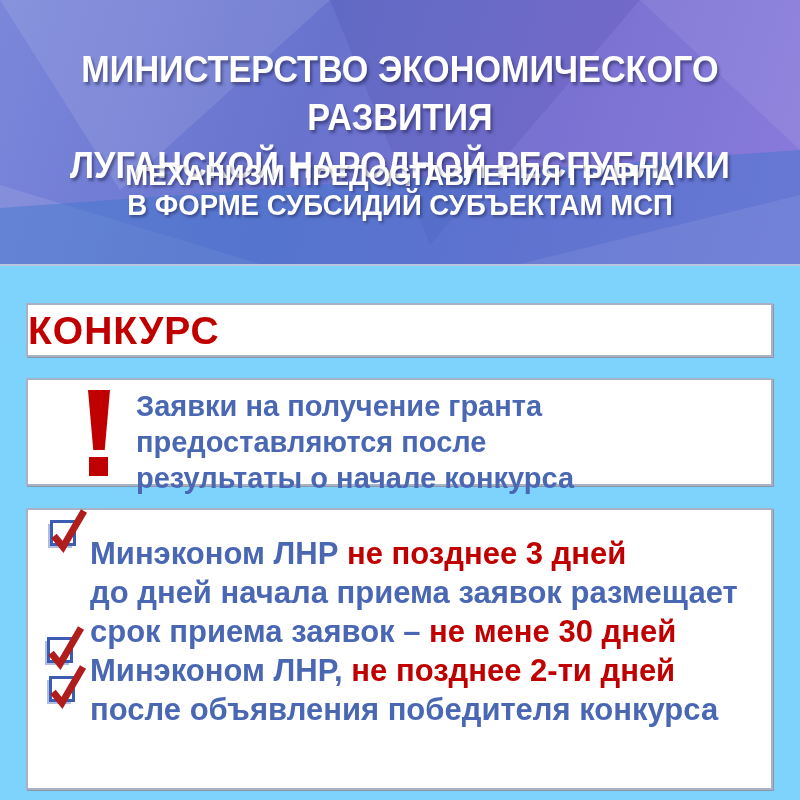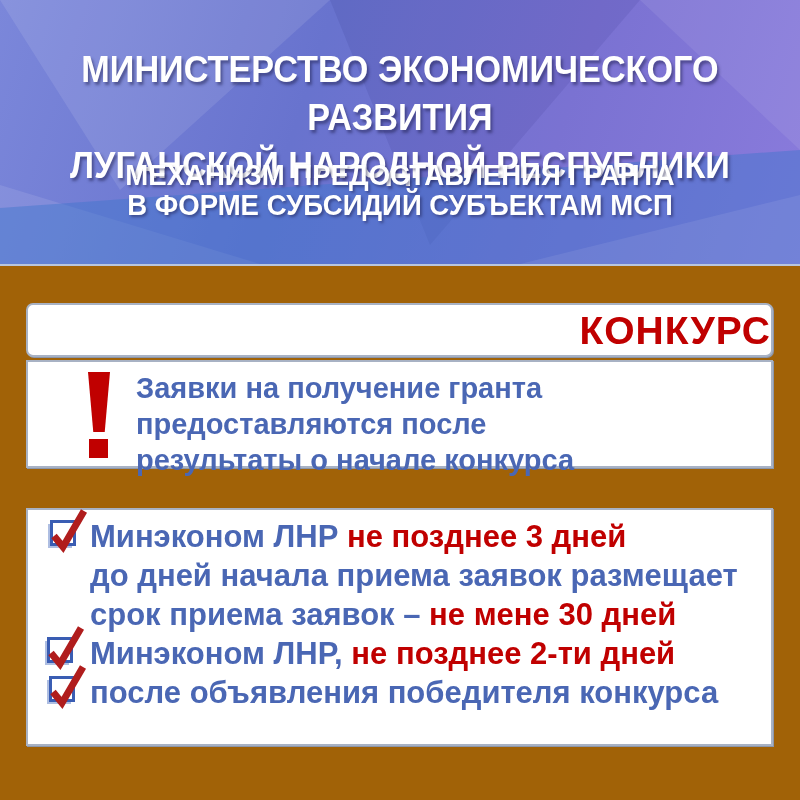--- a/index.html
+++ b/index.html
@@ -1,17 +1,17 @@
 <!DOCTYPE html>
 <html><head>
 <meta charset="utf-8">
 <style>
   html,body{margin:0;padding:0;background:#ffffff;}
   .page{
-    position:relative;width:800px;height:800px;background:#a16207;
+    position:relative;width:800px;height:800px;background:#7dd3fc;
     font-family:"Liberation Sans",sans-serif;overflow:hidden;
   }
   
   .header{
     position:absolute;left:0;top:0;width:800px;height:264px;
     background:linear-gradient(108deg,#7b87da 0%,#6873ce 38%,#7a72d2 68%,#8a7bdc 100%);
     border-bottom:2px solid #b9c6de;
   }
   .header .facets{position:absolute;left:0;top:0;width:100%;height:100%;}
   .header-title{
@@ -25,36 +25,36 @@
     color:#ffffff;font-weight:bold;font-size:29px;line-height:30px;
     transform:scaleX(0.95);
     text-shadow:2px 2px 3px rgba(30,30,75,0.5);
   }
   
   .box{
     position:absolute;left:26px;width:747px;box-sizing:border-box;
     background:#ffffff;border:2px solid #a8b2c4;
     box-shadow:1px 1px 0 #8c96aa;
   }
-  .contest-box{top:303px;height:54px;text-align:right;border-radius:7px;}
+  .contest-box{top:303px;height:54px;text-align:left;}
   .contest-title{
     font-size:39px;line-height:52px;font-weight:bold;color:#c00000;letter-spacing:1px;
   }
   
-  .warning-box{top:360px;height:108px;padding-left:38px;}
+  .warning-box{top:378px;height:108px;padding-left:38px;}
   .excl{position:absolute;left:60px;top:10px;width:24px;}
   .excl-bar{width:22px;height:60px;background:#c00000;clip-path:polygon(0 0,100% 0,76% 100%,24% 100%);}
   .excl-dot{width:19px;height:19px;background:#c00000;margin:7px 0 0 1px;}
   .warning-text{
     position:absolute;left:108px;top:8px;
     font-size:29px;line-height:36px;font-weight:bold;color:#4a67b4;
   }
   
   .rules-box{
-    top:508px;height:238px;padding:7px 8px 0 62px;
+    top:508px;height:282px;padding:24px 8px 0 62px;
     font-size:31px;line-height:39px;font-weight:bold;color:#4a67b4;
   }
   .rline{white-space:nowrap;}
   .red{color:#c00000;}
   .blue{color:#4a67b4;}
   
   .checkbox{
     position:absolute;width:20px;height:20px;
     border:3px solid #3a5db3;background:#ffffff;
     box-shadow:-3px 3px 0 -1px rgba(130,155,210,0.65);

